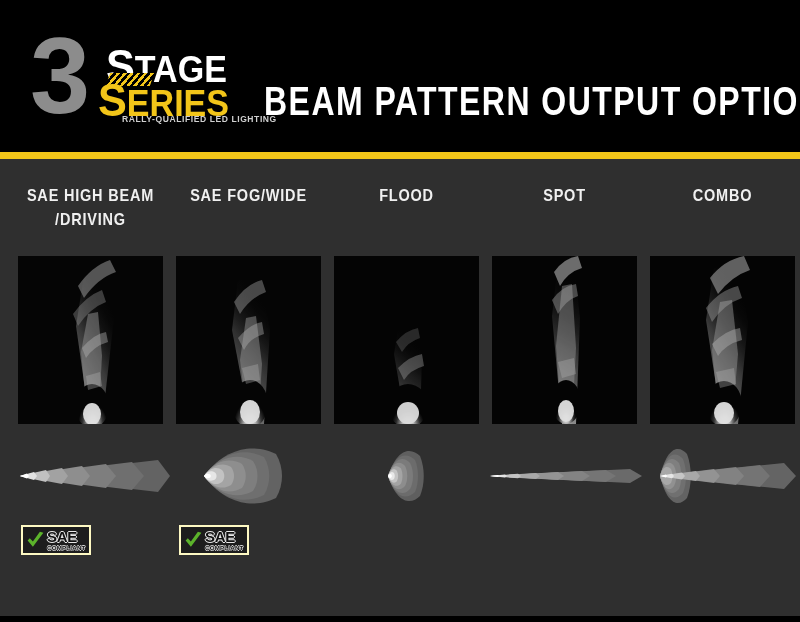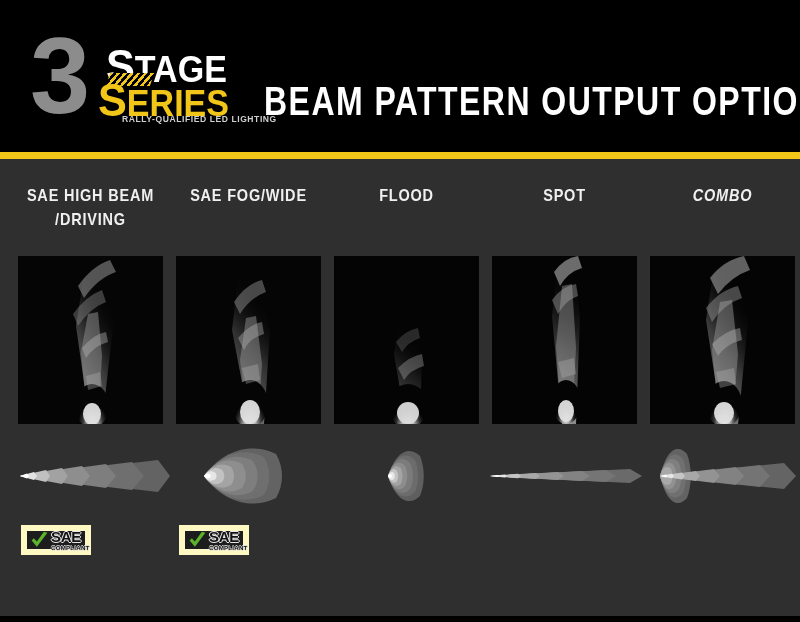--- a/index.html
+++ b/index.html
@@ -125,21 +125,21 @@
   .col {
     position: absolute;
     top: 0;
     width: 145px;
     height: 440px;
   }
   .col.c0 { left: 18px;  }
   .col.c1 { left: 176px; text-decoration: underline; }
   .col.c2 { left: 334px; }
   .col.c3 { left: 492px; }
-  .col.c4 { left: 650px; font-style: italic; }
+  .col.c4 { left: 650px; }
 
   .col-label {
     position: absolute;
     top: 24px;
     left: -18px;
     width: 181px;
     text-align: center;
     color: #f0f0f0;
     font-size: 14.5px;
     font-weight: 700;
@@ -167,21 +167,21 @@
     width: 158px; height: 70px;
   }
   .beam svg { display: block; width: 158px; height: 70px; }
 
   
   .sae-badge {
     position: absolute;
     top: 366px; left: 3px;
     width: 70px; height: 30px;
     background: #1d1d1d;
-    border: 6px solid #fef9c3;
+    border: 2px solid #fef9c3;
     display: flex;
     align-items: center;
     padding-left: 2px;
   }
   .sae-check { width: 21px; height: 21px; flex: 0 0 auto; }
   .sae-text {
     margin-left: 1px;
     line-height: 1;
   }
   .sae-main {

